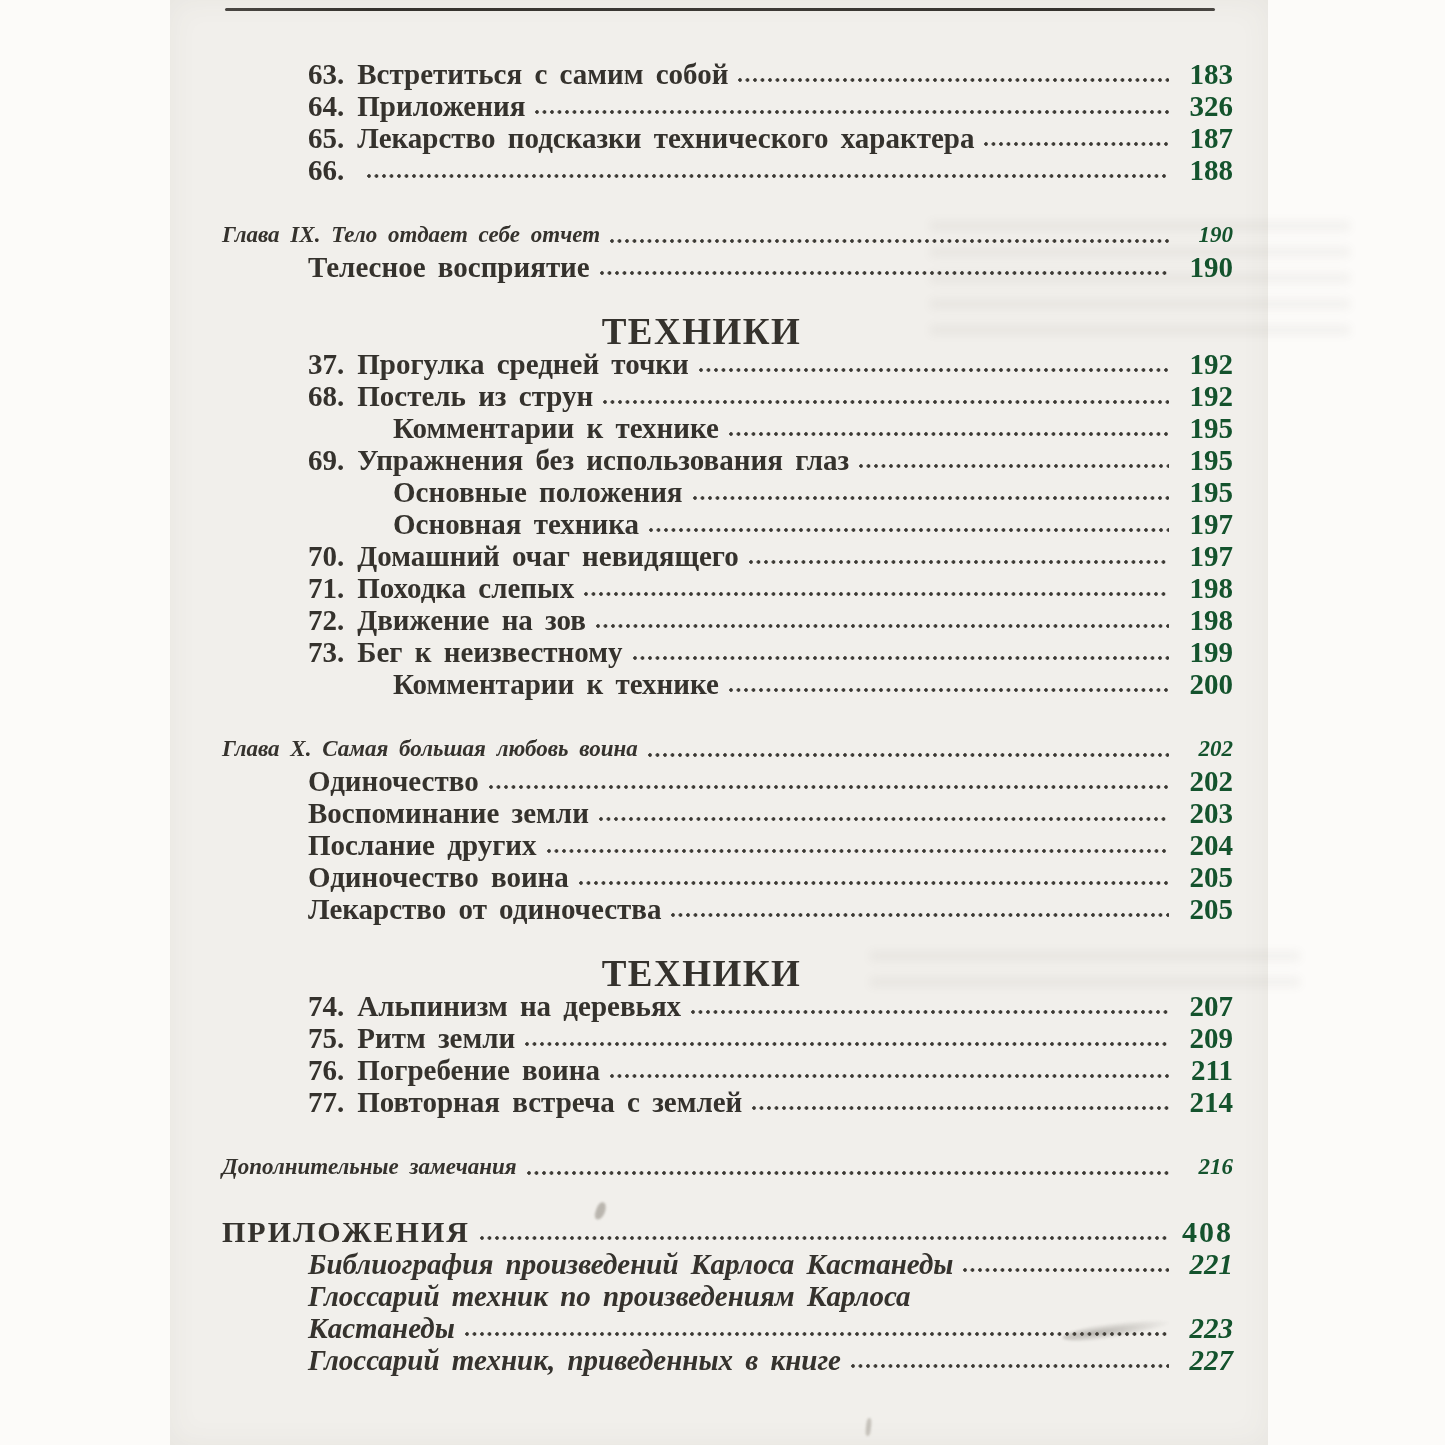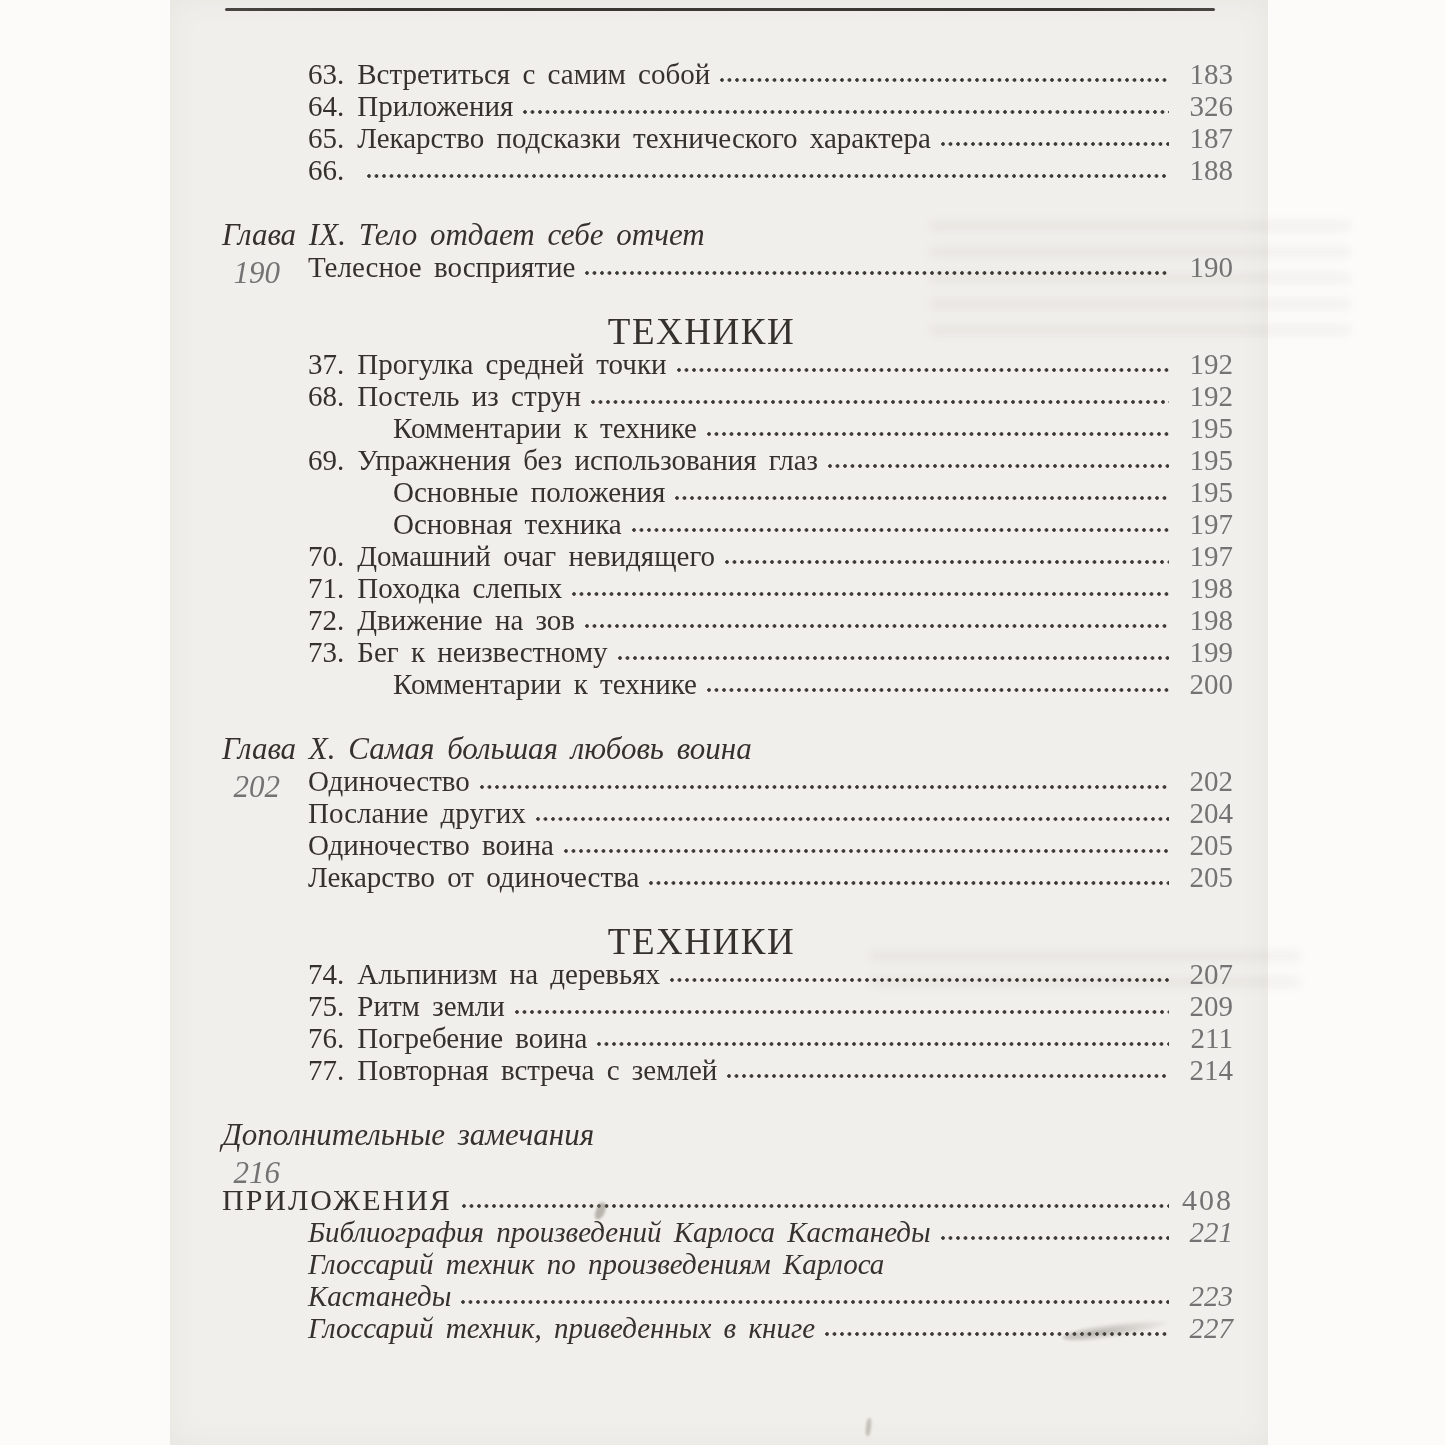--- a/index.html
+++ b/index.html
@@ -17,42 +17,43 @@
   .top-rule{
     position:absolute;top:8px;left:55px;width:990px;height:3px;
     background:linear-gradient(90deg,#4a4743,#35322d 15%,#3d3a36 55%,#35322d 85%,#4a4743);
     border-radius:2px;
   }
   .content{
     position:absolute;top:0;left:0;right:0;
     padding:58px 35px 0 0;
   }
   .row{
-    display:flex;align-items:flex-start;
+    display:flex;align-items:center;
     height:32px;line-height:32px;
     font-size:29px;
     word-spacing:5px;
     white-space:nowrap;
+    font-weight:bold;
   }
   .row.gap{margin-top:33px;}
   .t-item,.t-section,.t-sitalic{padding-left:138px;}
   .t-sub{padding-left:223px;}
   .t-chapter,.t-caps{padding-left:52px;}
-  .t-chapter{font-style:italic;font-size:31px;flex-direction:column;}
+  .t-chapter{font-style:italic;font-size:23px;}
   .t-sitalic{font-style:italic;}
   .t-caps{font-size:30px;letter-spacing:2px;}
   .t-heading{justify-content:center;padding-left:0;font-size:37px;letter-spacing:1.5px;}
   .num{margin-right:13px;}
   .leader{
     flex:1;align-self:flex-end;
     height:8px;margin:0 6px 6px 10px;
     background-image:radial-gradient(circle at 2px 4px,#3b3833 1.5px,rgba(0,0,0,0) 2.1px);
     background-size:7.5px 8px;background-repeat:repeat-x;background-position:left bottom;
   }
-  .pagenum{width:58px;text-align:right;color:#737373;}
+  .pagenum{width:58px;text-align:right;color:#14532d;}
   
   .smudge{position:absolute;pointer-events:none;}
   .smudge-comma{
     left:596px;top:1202px;width:9px;height:18px;border-radius:50% 50% 60% 40%;
     background:#8d877d;opacity:.55;transform:rotate(18deg);
     filter:blur(1px);
   }
   .smudge-streak{
     left:1062px;top:1322px;width:110px;height:16px;border-radius:50%;
     background:radial-gradient(ellipse at 30% 50%,rgba(90,85,78,.55),rgba(90,85,78,0) 70%);
@@ -190,20 +191,26 @@
     <span class="pagenum">202</span>
   </div>
       <div class="row t-section">
 
     <span class="title">Одиночество</span>
     <span class="leader"></span>
     <span class="pagenum">202</span>
   </div>
       <div class="row t-section">
 
+    <span class="title">Воспоминание земли</span>
+    <span class="leader"></span>
+    <span class="pagenum">203</span>
+  </div>
+      <div class="row t-section">
+
     <span class="title">Послание других</span>
     <span class="leader"></span>
     <span class="pagenum">204</span>
   </div>
       <div class="row t-section">
 
     <span class="title">Одиночество воина</span>
     <span class="leader"></span>
     <span class="pagenum">205</span>
   </div>

